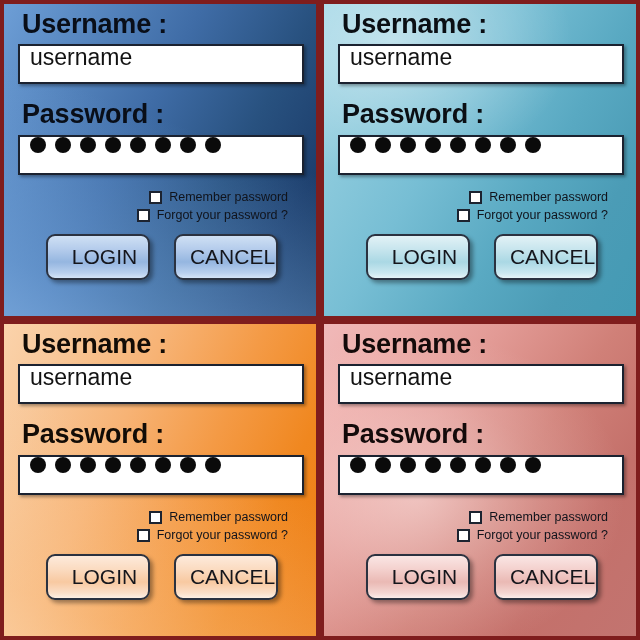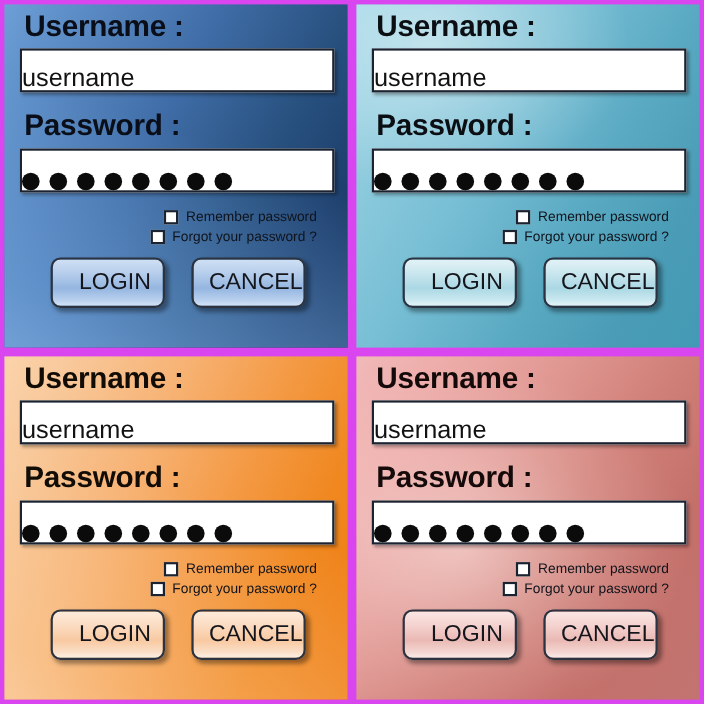--- a/index.html
+++ b/index.html
@@ -16,21 +16,21 @@
 
   .grid {
     width: 640px;
     height: 640px;
     display: grid;
     grid-template-columns: 312px 312px;
     grid-template-rows: 312px 312px;
     gap: 8px;
     padding: 4px 4px 4px 4px;
     box-sizing: border-box;
-    background: #d946ef;
+    background: #7f1d1d;
   }
 
   .panel {
     position: relative;
     box-sizing: border-box;
     padding: 6px 12px 0 14px;
     overflow: hidden;
   }
 
   
@@ -125,21 +125,22 @@
   .panel.red .field-label { color: #140a0a; }
 
   
   .textfield {
     position: relative;
     height: 40px;
     background: #ffffff;
     border: 2px solid #1b2230;
     box-sizing: border-box;
     display: flex;
-    align-items: flex-end;
+    align-items: flex-start;
+    padding-left: 10px;
     box-shadow: 2px 2px 3px rgba(0,0,0,0.35);
     margin-bottom: 16px;
   }
   .textfield .value {
     font-size: 23px;
     color: #121212;
     line-height: 1;
     white-space: nowrap;
   }
   .dots {

